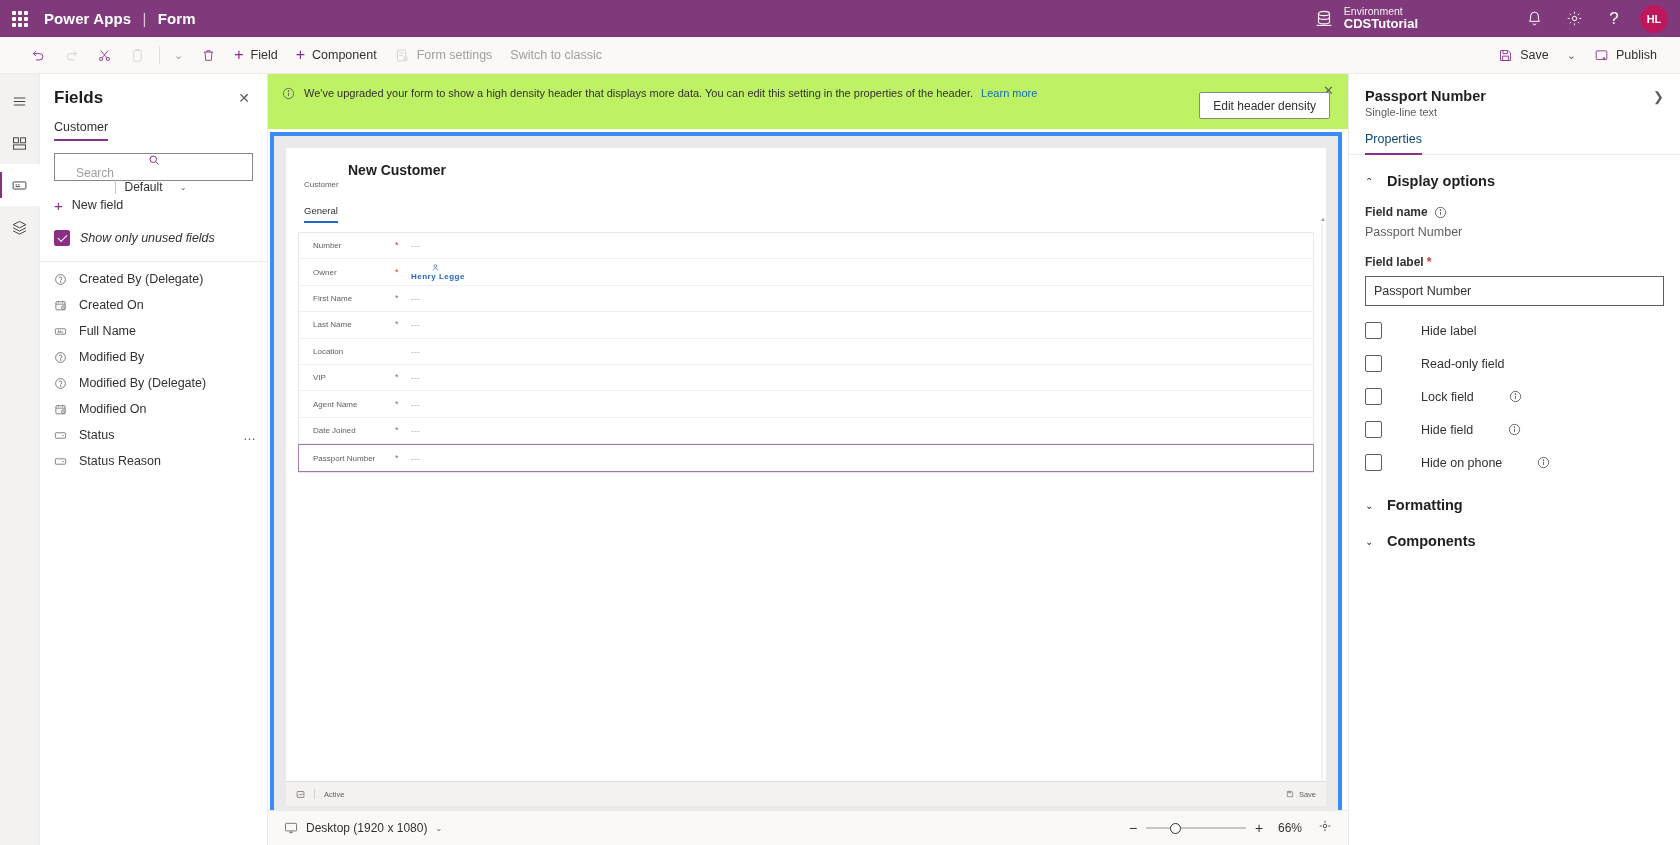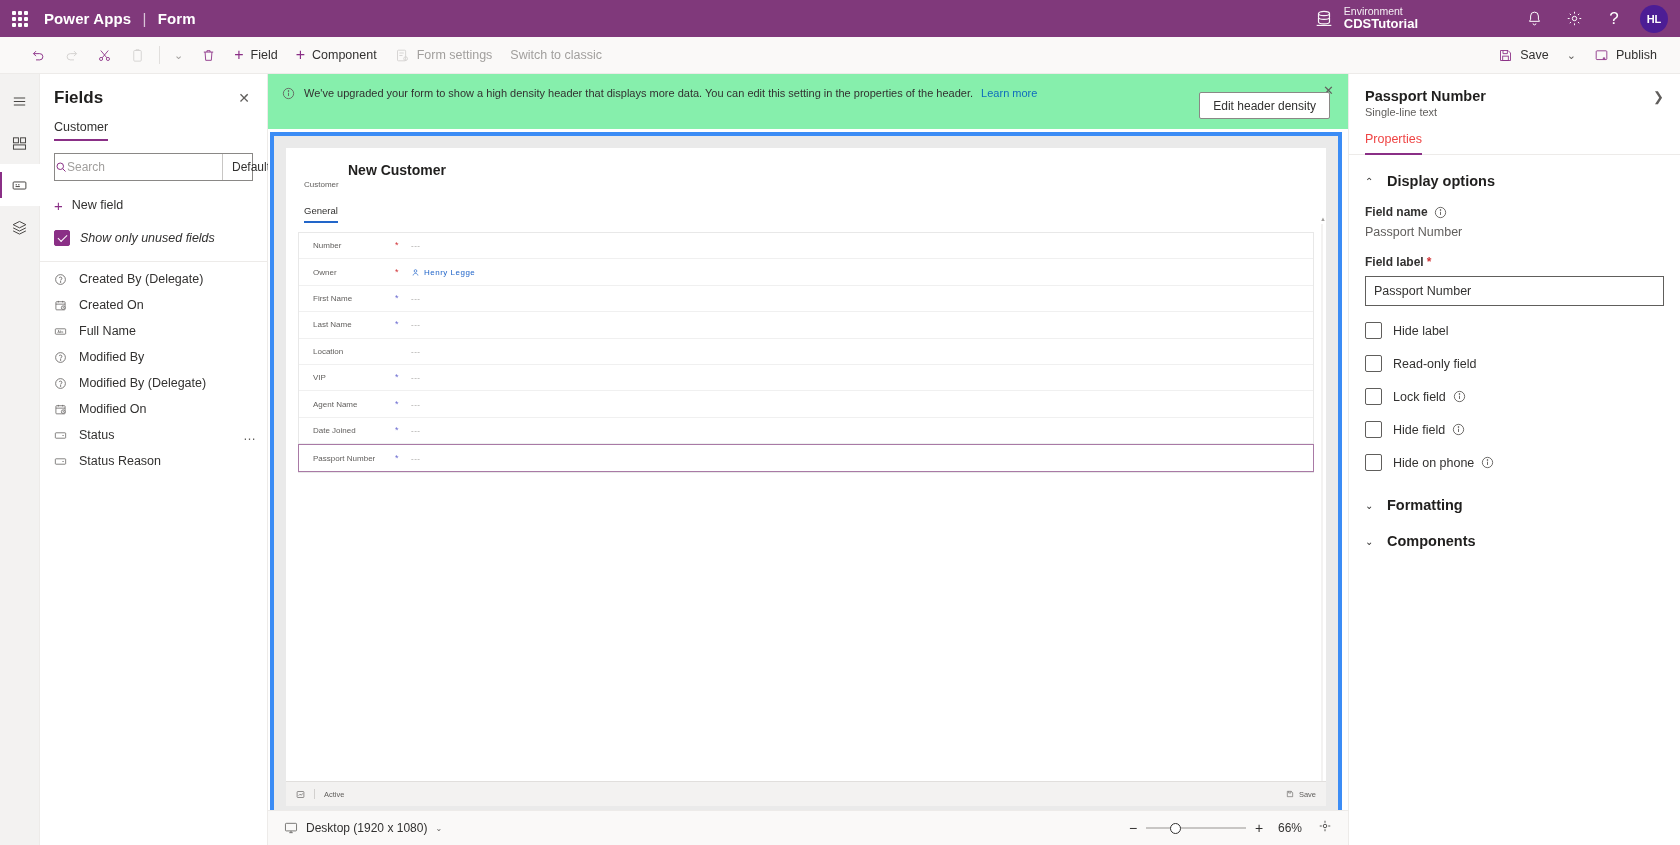--- a/index.html
+++ b/index.html
@@ -40,21 +40,21 @@
   .env-text { line-height: 1.15; }
   .env-label { font-size: 10.5px; opacity: .92; }
   .env-name { font-size: 13px; font-weight: 600; }
   .ico-btn {
     width: 40px; height: 37px; display: flex; align-items: center;
     justify-content: center; cursor: pointer;
   }
   .ico-btn svg { width: 17px; height: 17px; }
   .qmark { font-size: 17px; font-weight: normal; }
   .avatar {
-    width: 28px; height: 28px; border-radius: 50%; background: #4c1d95;
+    width: 28px; height: 28px; border-radius: 50%; background: #be185d;
     color: #fff; font-size: 11px; font-weight: bold; display: flex;
     align-items: center; justify-content: center; margin: 0 12px 0 6px;
     cursor: pointer;
   }
 
   
   .cmdbar {
     position: absolute; left: 0; top: 37px; width: 1680px; height: 37px;
     background: #faf9f8; border-bottom: 1px solid #edebe9;
     display: flex; align-items: center; padding-left: 22px;
@@ -100,21 +100,21 @@
   .fp-title { font-size: 17px; font-weight: 600; color: #201f1e; }
   .fp-close { margin-left: auto; cursor: pointer; color: #605e5c;
     font-size: 14px; line-height: 1; padding: 3px; }
   .fp-tabs { padding: 9px 14px 0 14px; }
   .fp-tab {
     display: inline-block; font-size: 12.5px; color: #323130;
     padding-bottom: 5px; border-bottom: 2px solid #8a2f86; cursor: pointer;
   }
   .fp-searchrow {
     margin: 12px 14px 0 14px; height: 28px; border: 1px solid #8a8886;
-    display: flex; align-items: center; background: #fff;
+    display: flex; align-items: center; background: #fff; flex-direction: column;
   }
   .fp-search-ico { width: 26px; display: flex; align-items: center;
     justify-content: center; color: #8a2f86; }
   .fp-search-ico svg { width: 12px; height: 12px; }
   .fp-search-input {
     border: 0; outline: 0; flex: 1; font-size: 12px; color: #605e5c;
     font-family: "Liberation Sans", sans-serif; background: transparent;
   }
   .fp-search-input::placeholder { color: #a19f9d; }
   .fp-filter {
@@ -157,21 +157,21 @@
   .fp-li .dots { margin-left: auto; color: #605e5c; font-size: 13px;
     letter-spacing: 1px; line-height: 1; }
 
   
   .canvas-area {
     position: absolute; left: 268px; top: 74px; width: 1080px; height: 771px;
     background: #ffffff;
   }
   .notice {
     position: absolute; left: 0; top: 0; width: 1080px; height: 55px;
-    background: #86efac; display: flex; align-items: flex-start;
+    background: #bef264; display: flex; align-items: flex-start;
     padding: 12px 29px 0 14px;
   }
   .notice .i-ico { width: 13px; height: 13px; color: #605e5c; flex: none;
     margin-top: 1px; }
   .notice .txt { font-size: 11px; color: #323130; margin-left: 9px;
     line-height: 1.3; }
   .notice .link { color: #0f6cbd; text-decoration: none; cursor: pointer;
     margin-left: 5px; }
   .notice .x { position: absolute; right: 14px; top: 10px; color: #605e5c;
     font-size: 13px; cursor: pointer; line-height: 1; }
@@ -206,22 +206,22 @@
   .frow {
     display: flex; align-items: center; height: 26.4px;
     border-bottom: 1px solid #f0f0f0; padding: 0 14px; cursor: pointer;
   }
   .frow:last-child { border-bottom: 0; }
   .frow .flabel { width: 82px; font-size: 8px; color: #605e5c; flex: none; }
   .frow .freq { width: 16px; font-size: 9px; flex: none; line-height: 1; }
   .frow .freq.red { color: #d13438; }
   .frow .freq.blue { color: #6b6bd1; }
   .frow .fval { font-size: 8px; color: #a19f9d; letter-spacing: .5px; }
-  .frow .fval.person { color: #2266c9; font-weight: normal; display: flex;
-    align-items: center; }
+  .frow .fval.person { color: #2266c9; font-weight: bold; display: flex;
+    align-items: center; flex-direction: column; }
   .frow .fval.person svg { width: 9px; height: 9px; margin-right: 4px; }
   .frow.selected {
     border: 1.5px solid #a97aa6; height: 28px; margin: 0 -1px;
     background: #ffffff; position: relative; z-index: 2;
   }
   .form-scroll {
     position: absolute; right: 2px; top: 68px; width: 4px; height: 626px;
   }
   .form-scroll .arw { font-size: 6px; color: #a19f9d; text-align: center;
     line-height: 1; }
@@ -269,21 +269,21 @@
     position: absolute; left: 1348px; top: 74px; width: 332px; height: 771px;
     background: #ffffff; border-left: 1px solid #edebe9; padding: 0 0 0 0;
   }
   .pr-head { display: flex; align-items: flex-start; padding: 14px 16px 0 16px; }
   .pr-title { font-size: 14.5px; font-weight: 600; color: #201f1e; }
   .pr-subtitle { font-size: 11px; color: #605e5c; margin-top: 2px; }
   .pr-expand { margin-left: auto; cursor: pointer; color: #605e5c;
     font-size: 13px; line-height: 1; padding-top: 2px; }
   .pr-tabs { padding: 11px 16px 0 16px; border-bottom: 1px solid #edebe9; }
   .pr-tab {
-    display: inline-block; font-size: 12.5px; color: #ef4444;
+    display: inline-block; font-size: 12.5px; color: #0c4a6e;
     padding-bottom: 7px; border-bottom: 2px solid #8a2f86; cursor: pointer;
     margin-bottom: -1px;
   }
   .pr-group {
     display: flex; align-items: center; padding: 18px 16px 0 16px;
     cursor: pointer;
   }
   .pr-group .chev { font-size: 10px; color: #323130; width: 22px;
     display: inline-block; }
   .pr-group .gtxt { font-size: 14.5px; font-weight: 600; color: #201f1e; }
@@ -293,21 +293,21 @@
   .pr-lbl .star { color: #d13438; font-weight: bold; margin-left: 3px; }
   .pr-info { width: 13px; height: 13px; margin-left: 6px; color: #605e5c;
     cursor: pointer; }
   .pr-value { font-size: 12.5px; color: #605e5c; margin-top: 6px; }
   .pr-input {
     width: 100%; height: 30px; border: 1px solid #605e5c; margin-top: 7px;
     padding: 0 8px; font-size: 12.5px; color: #323130; outline: none;
     font-family: "Liberation Sans", sans-serif; background: #fff;
   }
   .pr-cbrow { display: flex; align-items: center; margin-top: 16px;
-    cursor: pointer; }
+    cursor: pointer; gap: 28px; }
   .pr-cbrow .cbx { width: 17px; height: 17px; border-color: #605e5c; }
   .pr-cbrow .lbl { margin-left: 11px; font-size: 12.5px; color: #323130; }
   .pr-cbrow .pr-info { margin-left: 7px; }
 </style>
 </head>
 <body>
 
 <div class="suitebar">
   <div class="waffle">
     <div class="waffle-grid">

